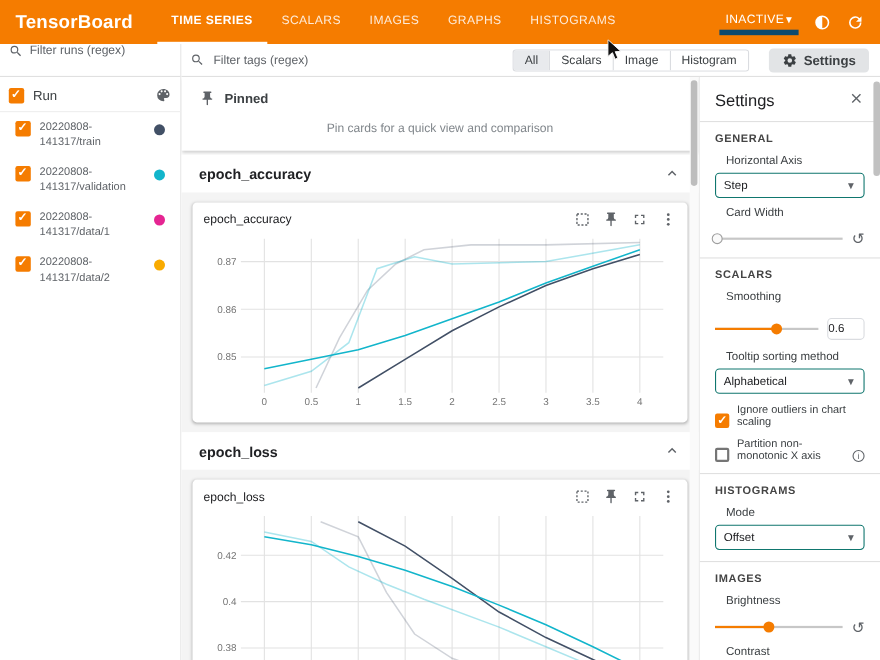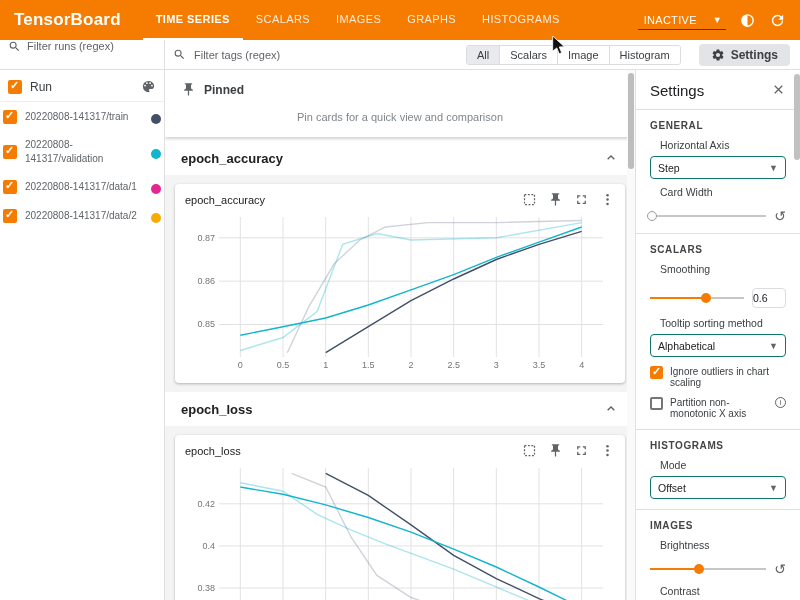--- a/index.html
+++ b/index.html
@@ -8,39 +8,39 @@
   .app{width:800px;height:600px;position:relative;overflow:hidden;display:flex;flex-direction:column}
 
   
   .topbar{height:40px;background:#f57c00;display:flex;align-items:center;color:#fff;flex-shrink:0}
   .logo{font-size:17px;font-weight:bold;padding:0 22px 0 14px;letter-spacing:.2px}
   .tabs{display:flex;height:100%}
   .tab{display:flex;align-items:center;padding:0 13px;font-size:11px;letter-spacing:.4px;
     color:rgba(255,255,255,.85);cursor:pointer;border-bottom:2px solid transparent}
   .tab.active{color:#fff;border-bottom-color:#fff;font-weight:bold}
   .topbar-right{margin-left:auto;display:flex;align-items:center;gap:12px;padding-right:14px}
-  .status-select{display:flex;align-items:center;gap:16px;border-bottom:1px solid #0c4a6e;
+  .status-select{display:flex;align-items:center;border-bottom:5px solid #0c4a6e;
     padding:3px 4px 3px 6px;font-size:11px;letter-spacing:.3px;cursor:pointer}
   .tb-icon{width:18px;height:18px;display:flex;align-items:center;justify-content:center;cursor:pointer}
   .tb-icon svg{width:17px;height:17px;fill:#fff}
 
   
   .body-row{flex:1;display:flex;min-height:0}
 
   
   .sidebar{width:165px;border-right:1px solid #e0e0e0;display:flex;flex-direction:column;flex-shrink:0;background:#fff}
   .filter-row{height:30px;border-bottom:1px solid #e0e0e0;display:flex;align-items:flex-start;gap:6px;padding:0 8px;flex-shrink:0}
   .filter-row svg{width:13px;height:13px;fill:#5f6368;flex-shrink:0}
   .filter-row input{border:none;outline:none;font-size:11px;color:#3c4043;width:100%;
     font-family:"Liberation Sans",sans-serif}
   .filter-row input::placeholder{color:#5f6368}
   .run-header{display:flex;align-items:center;gap:8px;padding:9px 8px 7px;border-bottom:1px solid #eee}
   .run-header .lbl{flex:1;font-size:12px;color:#3c4043}
   .run-header svg{width:15px;height:15px;fill:#5f6368}
-  .run-item{display:flex;align-items:center;gap:8px;padding:7px 3px}
+  .run-item{display:flex;align-items:flex-start;gap:8px;padding:7px 14px}
   .run-name{flex:1;font-size:10px;line-height:1.35;color:#5f6368;overflow-wrap:break-word;min-width:0}
   .dot{width:10px;height:10px;border-radius:50%;margin-top:4px;flex-shrink:0}
   .cb{width:14px;height:14px;border-radius:2px;flex-shrink:0;margin-top:1px;cursor:pointer}
   .cb.checked{background:#f57c00;position:relative}
   .cb.checked::after{content:"✓";position:absolute;left:2px;top:-1px;color:#fff;font-size:11px;font-weight:bold}
   .cb.unchecked{border:2px solid #757575;background:#fff}
 
   
   .right-region{flex:1;display:flex;flex-direction:column;min-width:0}
   .main-toolbar{height:30px;border-bottom:1px solid #e0e0e0;display:flex;align-items:center;
@@ -98,21 +98,21 @@
   .dropdown .caret{color:#5f6368;font-size:9px}
   .slider-row{display:flex;align-items:center;gap:8px;margin:11px 0 9px}
   .slider{flex:1;height:2px;background:#c7c7c7;position:relative;cursor:pointer}
   .slider .fill{position:absolute;left:0;top:0;height:2px;background:#f57c00}
   .slider .thumb{position:absolute;width:10px;height:10px;border-radius:50%;background:#f57c00;
     top:-4px;transform:translateX(-50%)}
   .slider .thumb.gray{background:#fafafa;border:1px solid #9e9e9e}
   .reset-icon{font-size:14px;color:#5f6368;line-height:1;cursor:pointer;flex-shrink:0}
   .num-box{width:34px;height:20px;border:1px solid #dadce0;border-radius:4px;font-size:10.5px;
     text-align:left;color:#202124;font-family:"Liberation Sans",sans-serif;flex-shrink:0}
-  .check-row{display:flex;align-items:flex-start;gap:7px;margin:9px 0;font-size:10px;color:#3c4043}
+  .check-row{display:flex;align-items:flex-end;gap:7px;margin:9px 0;font-size:10px;color:#3c4043}
   .check-row .cb{width:13px;height:13px;margin-top:0}
   .info-i{width:11px;height:11px;border:1px solid #5f6368;border-radius:50%;font-size:8px;color:#5f6368;
     display:inline-flex;align-items:center;justify-content:center;flex-shrink:0}
 
   .cursor{position:absolute;z-index:50;pointer-events:none}
 </style>
 </head>
 <body>
 
 <div class="app">

